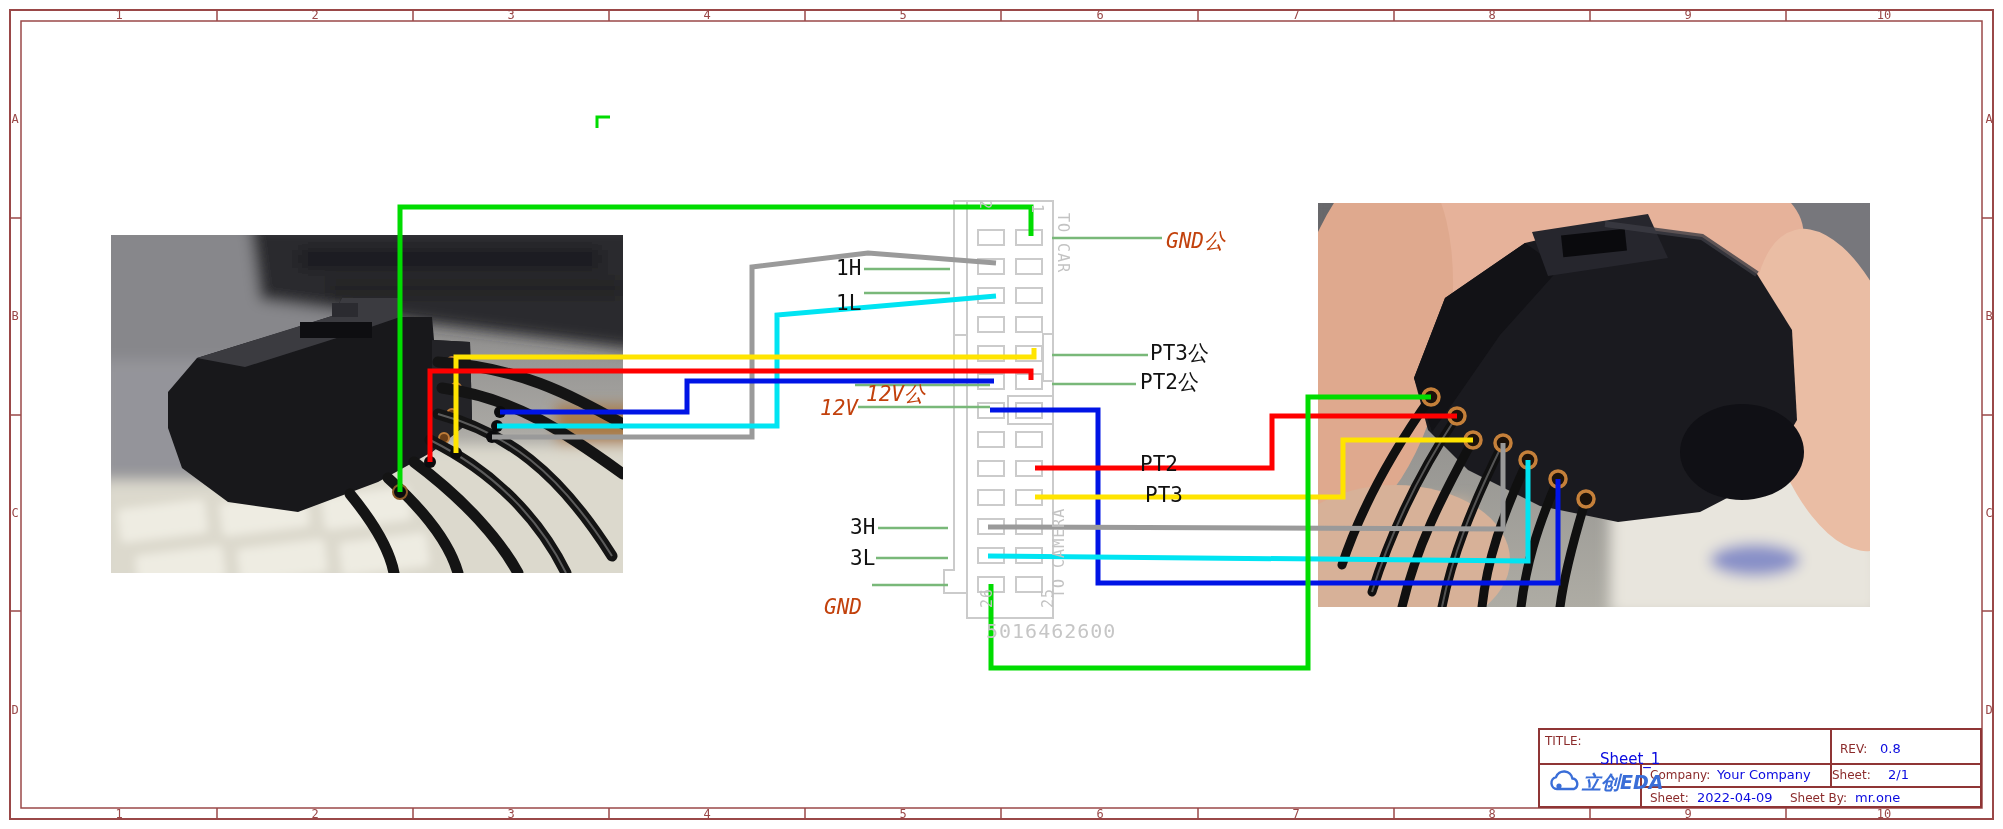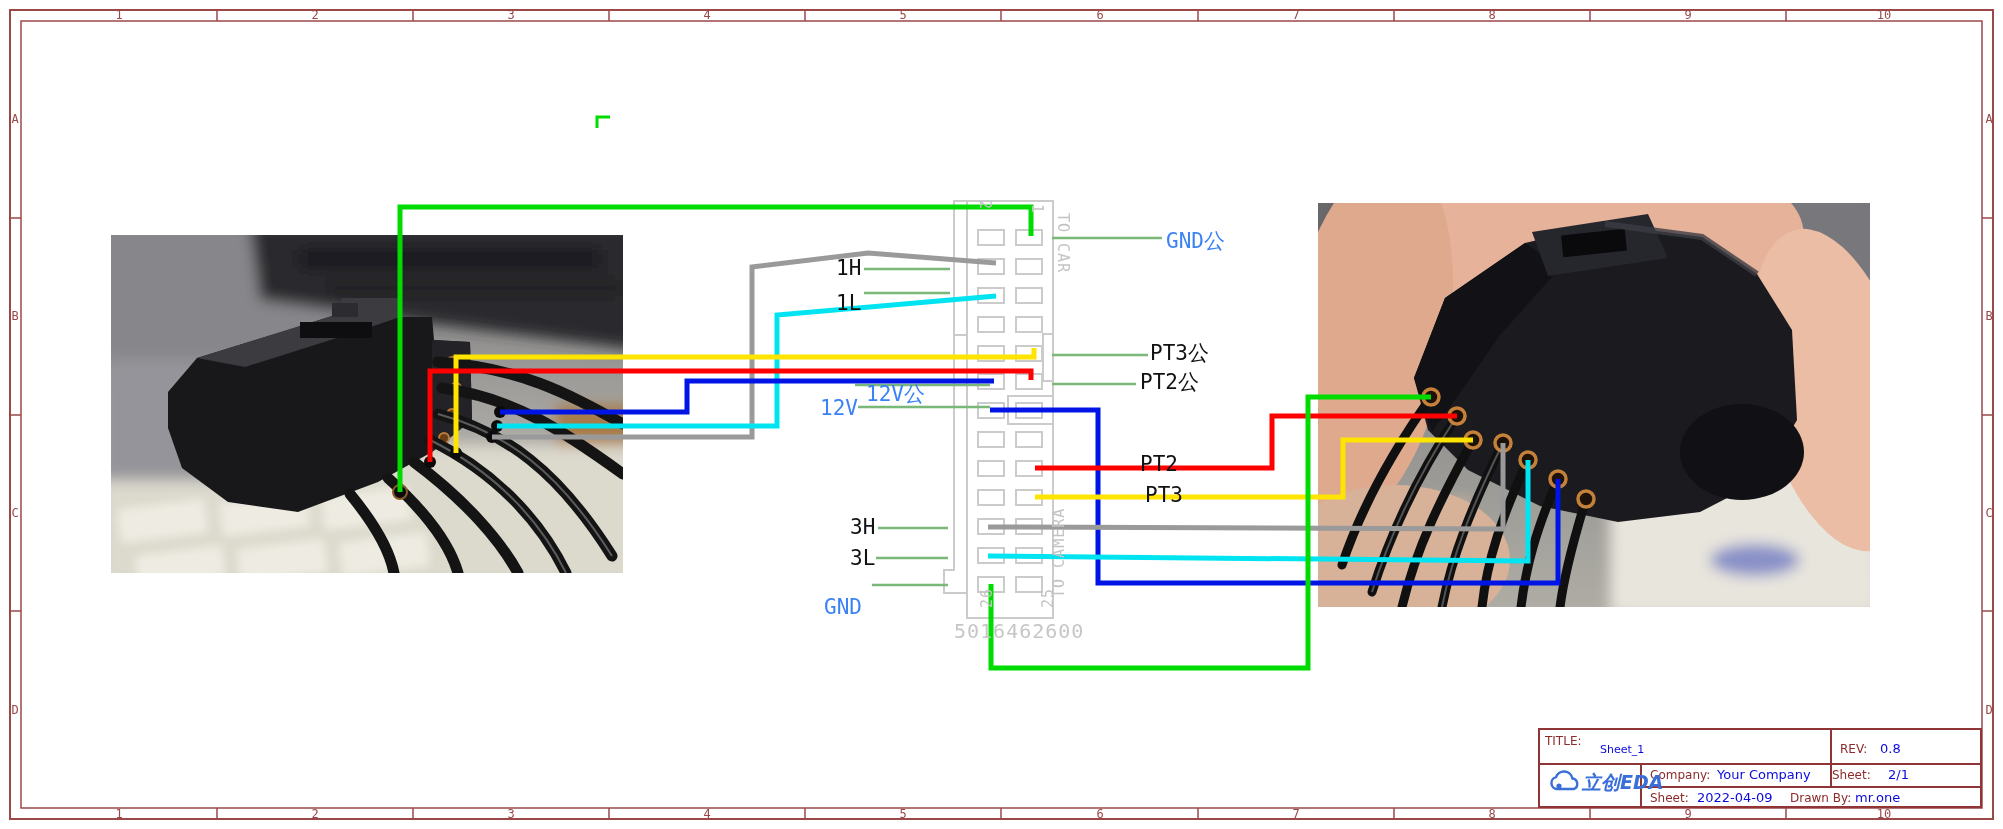--- a/index.html
+++ b/index.html
@@ -3,21 +3,21 @@
 <meta charset="utf-8">
 <style>
   html,body{margin:0;padding:0;background:#ffffff;}
   #sheet{position:relative;width:2003px;height:829px;background:#fff;overflow:hidden;
          font-family:"DejaVu Sans Mono",monospace;}
   .abs{position:absolute;}
   .rnum{position:absolute;width:20px;text-align:center;font-size:12px;color:#9a4848;line-height:12px;}
   .rlet{position:absolute;width:12px;text-align:center;font-size:12px;color:#9a4848;line-height:14px;}
   .lbl{position:absolute;font-size:21px;line-height:1.05;white-space:nowrap;letter-spacing:0px;}
   .blk{color:#111111;}
-  .blu{color:#3b82f6;}
+  .blu{color:#c2410c;font-style:italic;}
   .pin{position:absolute;color:#c3c3c3;font-size:15px;line-height:1;white-space:nowrap;letter-spacing:1px;}
   .rot90{transform:rotate(90deg);transform-origin:0 0;}
   .rotm90{transform:rotate(-90deg);transform-origin:0 0;}
   .pnum{position:absolute;color:#c6c6c6;font-size:20px;line-height:1;letter-spacing:1px;white-space:nowrap;}
   
   #tblock{position:absolute;left:1538px;top:728px;width:444px;height:80px;
           border:2px solid #8f3535;box-sizing:border-box;font-family:"DejaVu Sans",sans-serif;}
   .tb-line{position:absolute;background:#8f3535;}
   .tb-lab{position:absolute;color:#8b2b2b;font-size:12px;line-height:1;white-space:nowrap;}
   .tb-val{position:absolute;color:#0a0adf;font-size:13px;line-height:1;white-space:nowrap;}
@@ -278,38 +278,38 @@
   <div class="lbl blk" style="left:1140px;top:371px">PT2公</div>
   <div class="lbl blk" style="left:1140px;top:453px">PT2</div>
   <div class="lbl blk" style="left:1145px;top:484px">PT3</div>
 
   <div class="pin rot90" style="left:992px;top:200px">2</div>
   <div class="pin rot90" style="left:1044px;top:204px">1</div>
   <div class="pin rot90" style="left:1070px;top:213px">TO CAR</div>
   <div class="pin rotm90" style="left:980px;top:608px">26</div>
   <div class="pin rotm90" style="left:1041px;top:608px">25</div>
   <div class="pin rotm90" style="left:1052px;top:598px">TO CAMERA</div>
-  <div class="pnum" style="left:954px;top:621px">5016462600</div>
+  <div class="pnum" style="left:986px;top:621px">5016462600</div>
 
   <div id="tblock">
     <div class="tb-line" style="left:0;top:33px;width:440px;height:2px"></div>
     <div class="tb-line" style="left:100px;top:56px;width:340px;height:2px"></div>
     <div class="tb-line" style="left:100px;top:33px;width:2px;height:43px"></div>
     <div class="tb-line" style="left:290px;top:0;width:2px;height:58px"></div>
     <div class="tb-lab" style="left:5px;top:5px">TITLE:</div>
-    <div class="tb-val" style="left:60px;top:14px;font-size:11px">Sheet_1</div>
+    <div class="tb-val" style="left:60px;top:22px;font-size:15px">Sheet_1</div>
     <div class="tb-lab" style="left:300px;top:13px">REV:</div>
     <div class="tb-val" style="left:340px;top:12px">0.8</div>
     <div class="tb-lab" style="left:110px;top:39px">Company:</div>
     <div class="tb-val" style="left:177px;top:38px">Your Company</div>
     <div class="tb-lab" style="left:292px;top:39px">Sheet:</div>
     <div class="tb-val" style="left:348px;top:38px">2/1</div>
     <div class="tb-lab" style="left:110px;top:62px">Sheet:</div>
     <div class="tb-val" style="left:157px;top:61px">2022-04-09</div>
-    <div class="tb-lab" style="left:250px;top:62px">Drawn By:</div>
+    <div class="tb-lab" style="left:250px;top:62px">Sheet By:</div>
     <div class="tb-val" style="left:315px;top:61px">mr.one</div>
     <div class="abs" style="left:8px;top:40px;display:flex;align-items:center;">
       <svg width="34" height="24" viewBox="0 0 34 24">
         <path d="M9,19 a6,6 0 0 1 -1,-11.8 a8.5,8.5 0 0 1 16.4,1.3 a5.5,5.5 0 0 1 1.6,10.5 z" fill="none" stroke="#3a6ed8" stroke-width="2.4"></path>
         <circle cx="11" cy="16" r="2.6" fill="#3a6ed8"></circle>
       </svg>
       <span class="logo-txt">立创EDA</span>
     </div>
   </div>
 

